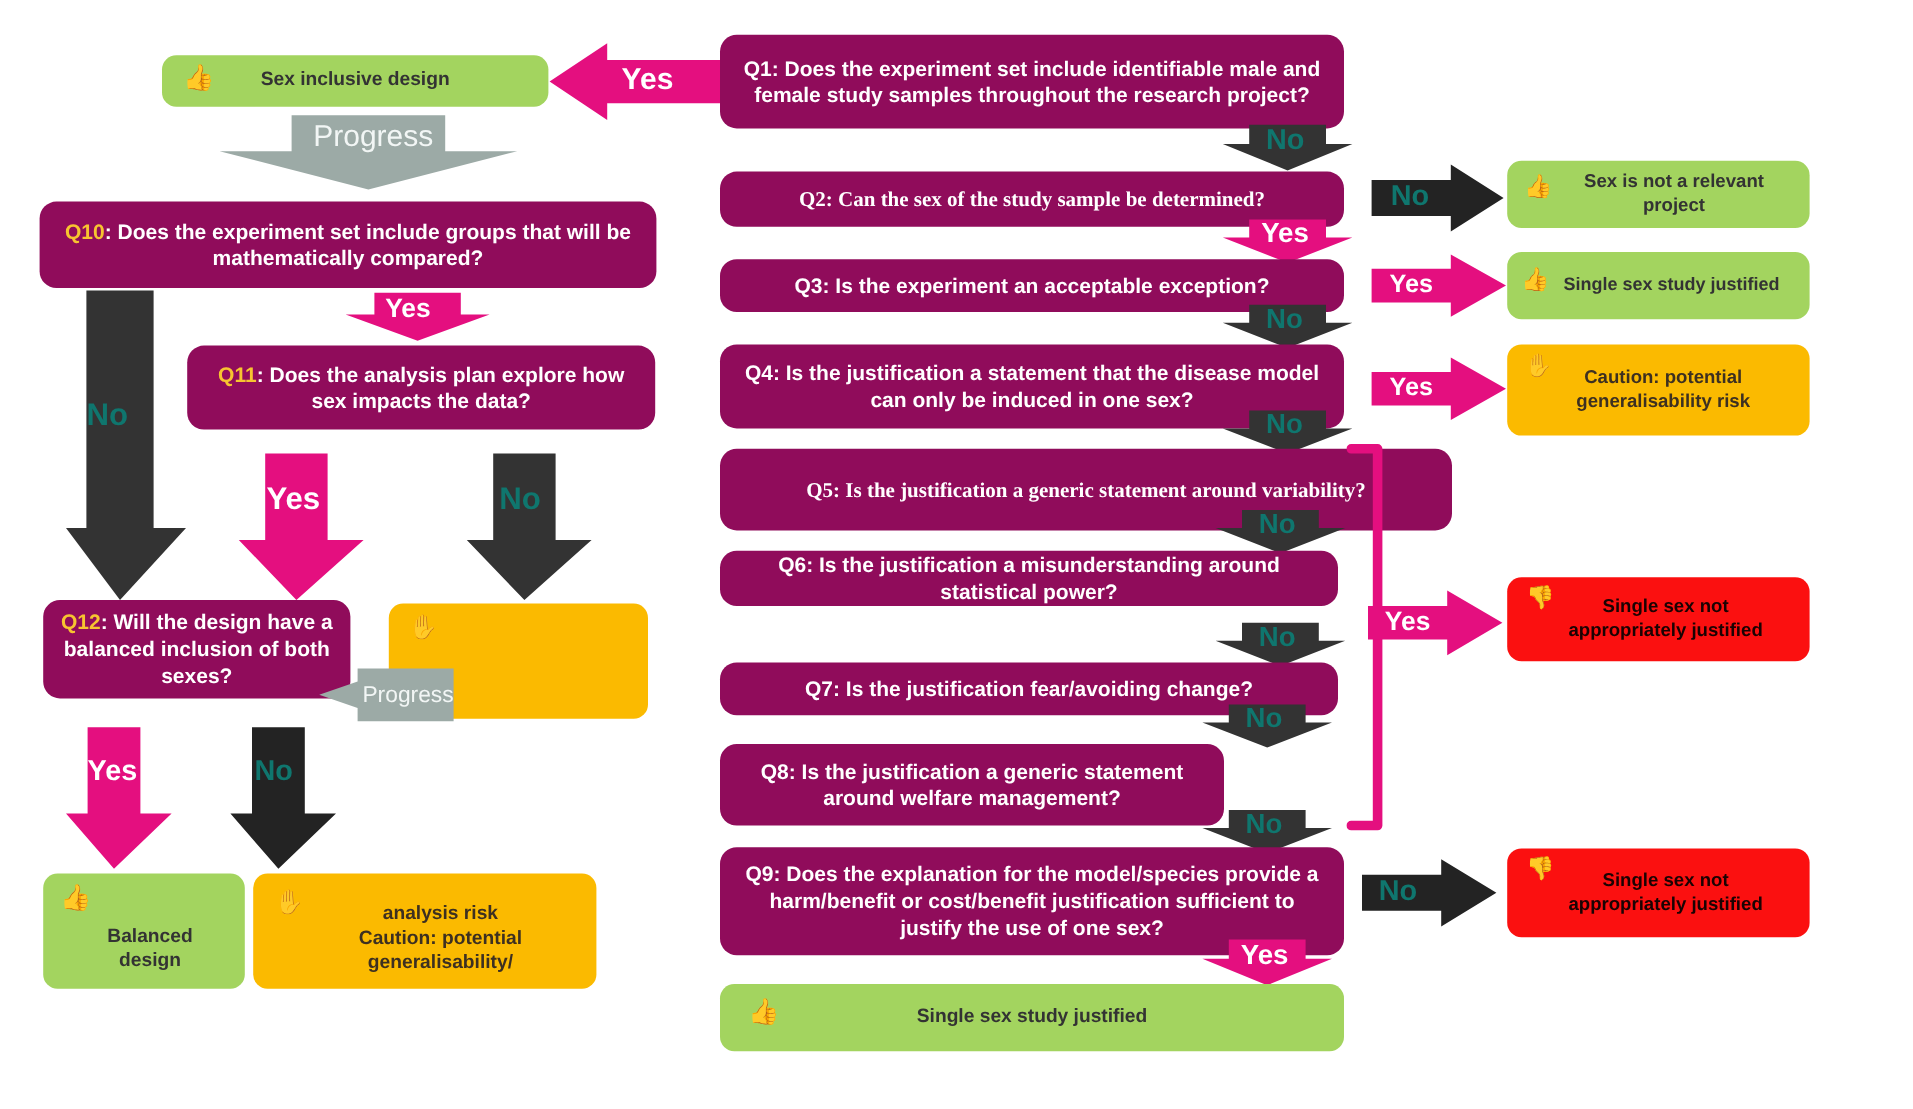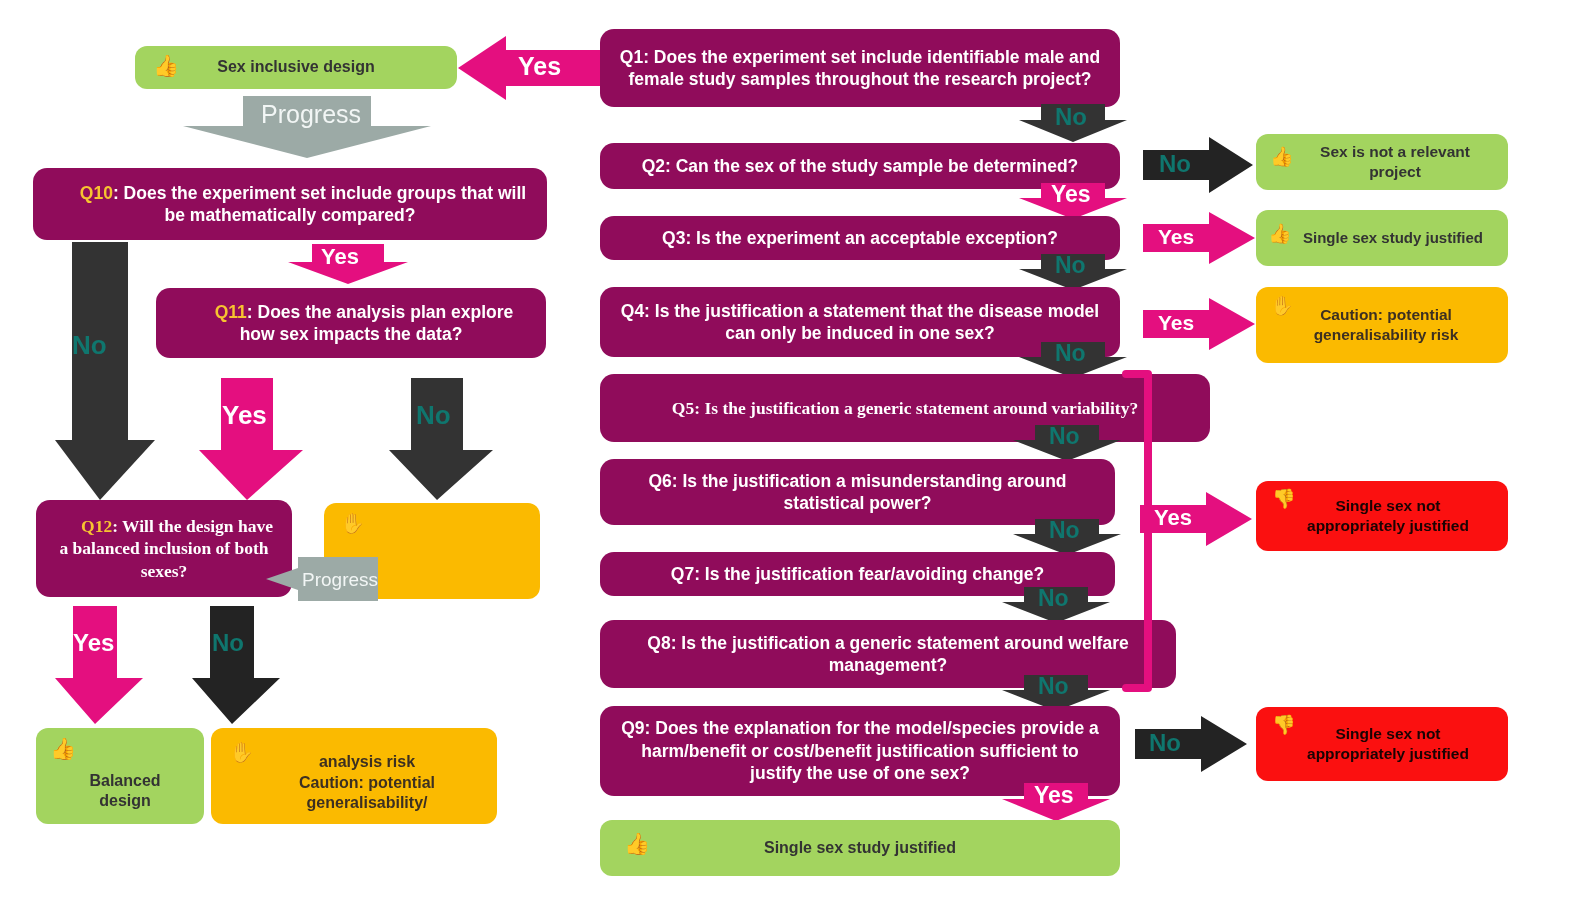--- a/index.html
+++ b/index.html
@@ -22,21 +22,21 @@
     line-height:1.28;
     padding:6px 14px;
   }
   .q-node{
     background:#900C5B;
     color:#ffffff;
     font-weight:700;
     font-size:17.5px;
     border-radius:14px;
   }
-  .q-node .qid{color:#ffffff;margin-left:26px;}
+  .q-node .qid{color:#ffffff;}
   .q-node.left .qid{color:#F7C430;}
 
   .outcome{
     font-weight:700;
     font-size:16px;
     border-radius:12px;
   }
   .outcome.green{background:#A3D45F;color:#333333;}
   .outcome.amber{background:#FBBA00;color:#3d3021;}
   .outcome.red{background:#FB1010;color:#1a0303;}
@@ -121,21 +121,21 @@
     <svg width="104" height="122" viewBox="0 0 104 122">
       <polygon points="22,0 74,0 74,72 104,72 48,122 0,72 22,72" fill="#333333"></polygon>
     </svg>
     <span class="atxt no" style="left:27px;top:24px;font-size:26px;">No</span>
   </div>
 
   <div class="node outcome amber" style="left:324px;top:503px;width:216px;height:96px;">
     <span class="ic" style="top:10px;left:16px;font-size:20px;">✋</span>
   </div>
 
-  <div class="node q-node left" style="left:36px;top:500px;width:256px;height:97px;font-family:Liberation Serif, serif;">
+  <div class="node q-node left" style="left:36px;top:500px;width:256px;height:82px;">
     <span>
       <span class="qid">Q12</span><span>: Will the design have a balanced inclusion of both sexes?</span>
     </span>
   </div>
 
   <div class="arrow" style="left:266px;top:557px;width:112px;height:44px;">
     <svg width="112" height="44" viewBox="0 0 112 44">
       <polygon points="32,0 112,0 112,44 32,44 32,33 0,22 32,11" fill="#9CAAA6"></polygon>
     </svg>
     <span class="atxt prog" style="left:36px;top:13px;font-size:19px;">Progress</span>
@@ -177,21 +177,21 @@
     <span>Q1: Does the experiment set include identifiable male and female study samples throughout the research project?</span>
   </div>
 
   <div class="arrow" style="left:1019px;top:104px;width:108px;height:38px;">
     <svg width="108" height="38" viewBox="0 0 108 38">
       <polygon points="22,0 86,0 86,16 108,16 54,38 0,16 22,16" fill="#333333"></polygon>
     </svg>
     <span class="atxt no" style="left:36px;top:1px;font-size:24px;">No</span>
   </div>
 
-  <div class="node q-node" style="left:600px;top:143px;width:520px;height:46px;">
+  <div class="node q-node" style="left:600px;top:143px;width:520px;height:46px;font-family:Liberation Serif, serif;">
     <span>Q2:  Can the sex of the  study sample be determined?</span>
   </div>
 
   <div class="arrow" style="left:1143px;top:137px;width:110px;height:56px;">
     <svg width="110" height="56" viewBox="0 0 110 56">
       <polygon points="0,13 66,13 66,0 110,28 66,56 66,43 0,43" fill="#232323"></polygon>
     </svg>
     <span class="atxt no" style="left:16px;top:15px;font-size:24px;">No</span>
   </div>
 
@@ -257,21 +257,21 @@
     <span>Q5: Is the justification a generic  statement around variability?</span>
   </div>
 
   <div class="arrow" style="left:1013px;top:425px;width:108px;height:36px;">
     <svg width="108" height="36" viewBox="0 0 108 36">
       <polygon points="22,0 86,0 86,15 108,15 54,36 0,15 22,15" fill="#333333"></polygon>
     </svg>
     <span class="atxt no" style="left:36px;top:0px;font-size:23px;">No</span>
   </div>
 
-  <div class="node q-node" style="left:600px;top:459px;width:515px;height:66px;">
+  <div class="node q-node" style="left:600px;top:459px;width:515px;height:46px;">
     <span>Q6: Is the justification a misunderstanding around statistical power?</span>
   </div>
 
   <div class="arrow" style="left:1013px;top:519px;width:108px;height:36px;">
     <svg width="108" height="36" viewBox="0 0 108 36">
       <polygon points="22,0 86,0 86,15 108,15 54,36 0,15 22,15" fill="#333333"></polygon>
     </svg>
     <span class="atxt no" style="left:36px;top:0px;font-size:23px;">No</span>
   </div>
 
@@ -279,21 +279,21 @@
     <span>Q7: Is the justification fear/avoiding change?</span>
   </div>
 
   <div class="arrow" style="left:1002px;top:587px;width:108px;height:36px;">
     <svg width="108" height="36" viewBox="0 0 108 36">
       <polygon points="22,0 86,0 86,15 108,15 54,36 0,15 22,15" fill="#333333"></polygon>
     </svg>
     <span class="atxt no" style="left:36px;top:0px;font-size:23px;">No</span>
   </div>
 
-  <div class="node q-node" style="left:600px;top:620px;width:576px;height:68px;">
+  <div class="node q-node" style="left:600px;top:620px;width:420px;height:68px;">
     <span>Q8: Is the justification a generic  statement around welfare management?</span>
   </div>
 
   <div class="bracket" style="left:1122px;top:370px;width:40px;height:322px;">
     <svg width="40" height="322" viewBox="0 0 40 322">
       <path d="M 4 4 L 26 4 L 26 318 L 4 318" fill="none" stroke="#E40F7F" stroke-width="8" stroke-linecap="round" stroke-linejoin="round"></path>
     </svg>
   </div>
   <div class="arrow" style="left:1140px;top:492px;width:112px;height:54px;">
     <svg width="112" height="54" viewBox="0 0 112 54">

